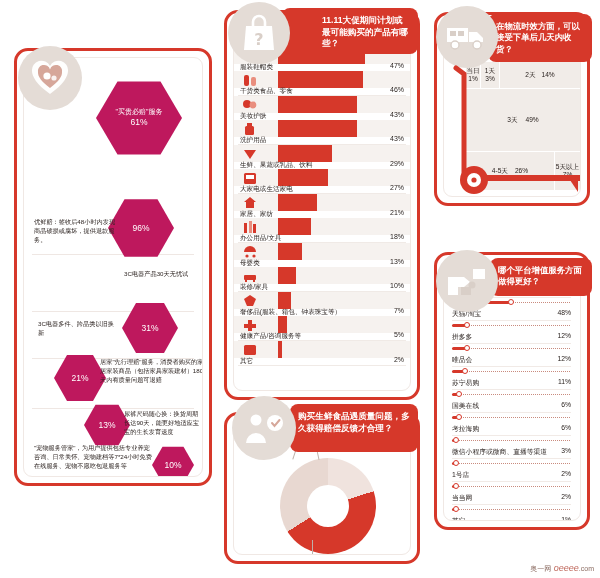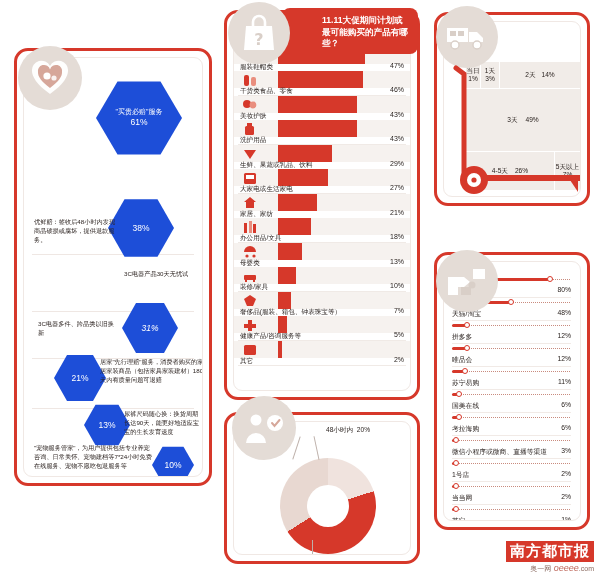--- a/index.html
+++ b/index.html
@@ -47,21 +47,21 @@
     display: flex;
     align-items: center;
     justify-content: center;
   }
   .ribbon-badge svg { display: block; }
 
   
   #panel-services { left: 14px; top: 48px; width: 198px; height: 438px; }
   .hex {
     position: absolute;
-    background: #1d4ed8;
+    background: #be185d;
     color: #fff;
     clip-path: polygon(25% 2%, 75% 2%, 100% 50%, 75% 98%, 25% 98%, 0% 50%);
     display: flex;
     flex-direction: column;
     align-items: center;
     justify-content: center;
     text-align: right;
     line-height: 1.25;
     z-index: 3;
   }
@@ -225,25 +225,25 @@
       <div class="divider-line" style="left:8px;right:8px;top:300px;"></div>
       <div class="divider-line" style="left:8px;right:8px;top:350px;"></div>
 
       <div class="hex" style="left:72px;top:22px;width:86px;height:76px;">
         <span class="hex-label">"买贵必赔"服务</span>
         <span class="hex-val">61%</span>
       </div>
 
 
       <div class="hex" style="left:84px;top:140px;width:66px;height:60px;">
-        <span class="hex-val">38%</span>
-      </div>
-
-
-      <div class="hex" style="left:98px;top:244px;width:56px;height:52px;font-style:italic;">
+        <span class="hex-val">96%</span>
+      </div>
+
+
+      <div class="hex" style="left:98px;top:244px;width:56px;height:52px;">
         <span class="hex-val">31%</span>
       </div>
 
       <div class="hex" style="left:30px;top:296px;width:52px;height:48px;">
         <span class="hex-val">21%</span>
       </div>
 
       <div class="hex" style="left:60px;top:346px;width:46px;height:42px;">
         <span class="hex-val">13%</span>
       </div>
@@ -444,20 +444,21 @@
         <path d="M14 12 L22 18 L22 120" stroke="#D6382A" stroke-width="5" fill="none" stroke-linecap="round"></path>
         <path d="M22 122 L138 122" stroke="#D6382A" stroke-width="6" fill="none" stroke-linecap="round"></path>
         <path d="M136 120 L136 136 L128 124 Z" fill="#D6382A"></path>
         <circle cx="32" cy="124" r="14" fill="#D6382A"></circle>
         <circle cx="32" cy="124" r="7" fill="#ffffff"></circle>
         <circle cx="32" cy="124" r="2.6" fill="#D6382A"></circle>
       </svg>
     </div>
   </div>
 
+  <div class="ribbon" style="left:488px;top:14px;width:104px;height:48px;font-size:8.4px;padding-left:8px;">在物流时效方面，可以接受下单后几天内收货？</div>
   <div class="ribbon-badge" style="left:436px;top:6px;width:62px;height:62px;">
     <svg width="42" height="28" viewBox="0 0 42 28" aria-hidden="true">
       <rect x="1" y="5" width="21" height="14" fill="#ffffff"></rect>
       <rect x="4" y="8" width="6" height="5" fill="#D9CFC8"></rect>
       <rect x="12" y="8" width="6" height="5" fill="#D9CFC8"></rect>
       <path d="M23 9 h8 l6 6 v4 h-14 z" fill="#ffffff"></path>
       <circle cx="9" cy="22" r="4" fill="#ffffff" stroke="#D9CFC8" stroke-width="1.4"></circle>
       <circle cx="31" cy="22" r="4" fill="#ffffff" stroke="#D9CFC8" stroke-width="1.4"></circle>
     </svg>
   </div>
@@ -549,20 +550,21 @@
             <div class="sl-track"></div>
             <div class="sl-fill" style="width:4px"></div>
             <div class="sl-knob" style="left:9px"></div>
             <div class="sl-name">其它</div>
             <div class="sl-val">1%</div>
           </div>
         </div>
     </div>
   </div>
 
+  <div class="ribbon" style="left:490px;top:258px;width:102px;height:38px;font-size:8.4px;padding-left:8px;">哪个平台增值服务方面做得更好？</div>
   <div class="ribbon-badge" style="left:436px;top:250px;width:62px;height:62px;">
     <svg width="42" height="32" viewBox="0 0 42 32" aria-hidden="true">
       <path d="M2 12 h16 l6 5 -6 5 H2 z" fill="#ffffff"></path>
       <rect x="27" y="4" width="12" height="10" fill="#ffffff"></rect>
       <rect x="2" y="22" width="10" height="8" fill="#ffffff"></rect>
       <rect x="15" y="22" width="10" height="8" fill="#D9CFC8"></rect>
       <circle cx="26" cy="20" r="3.5" fill="#D9CFC8"></circle>
     </svg>
   </div>
 
@@ -582,30 +584,30 @@
         &nbsp;<span>33%</span>
       </div>
       <div class="donut-cap" style="left:92px;top:4px;">
         <span>48小时内</span>
         &nbsp;<span>20%</span>
       </div>
 
     </div>
   </div>
 
+  <div class="ribbon" style="left:290px;top:404px;width:128px;height:48px;font-size:8.6px;padding-left:8px;">购买生鲜食品遇质量问题，多久获得赔偿反馈才合理？</div>
   <div class="ribbon-badge" style="left:232px;top:396px;width:64px;height:64px;">
     <svg width="44" height="34" viewBox="0 0 44 34" aria-hidden="true">
       <circle cx="14" cy="9" r="5.5" fill="#ffffff"></circle>
       <path d="M4 32 a10 10 0 0 1 20 0 z" fill="#ffffff"></path>
       <circle cx="33" cy="12" r="8" fill="#ffffff"></circle>
       <path d="M30 12 l2.5 3 5-6" stroke="#D6A79A" stroke-width="2" fill="none" stroke-linecap="round"></path>
     </svg>
   </div>
 
   <div id="logo">
-    <div class="logo-main">南方都市报</div>
     <div class="logo-sub">
       <span class="cn">奥一网</span>
       <span>oeeee</span><span class="cn">.com</span>
     </div>
   </div>
 
 </div>
 
 </body></html>

